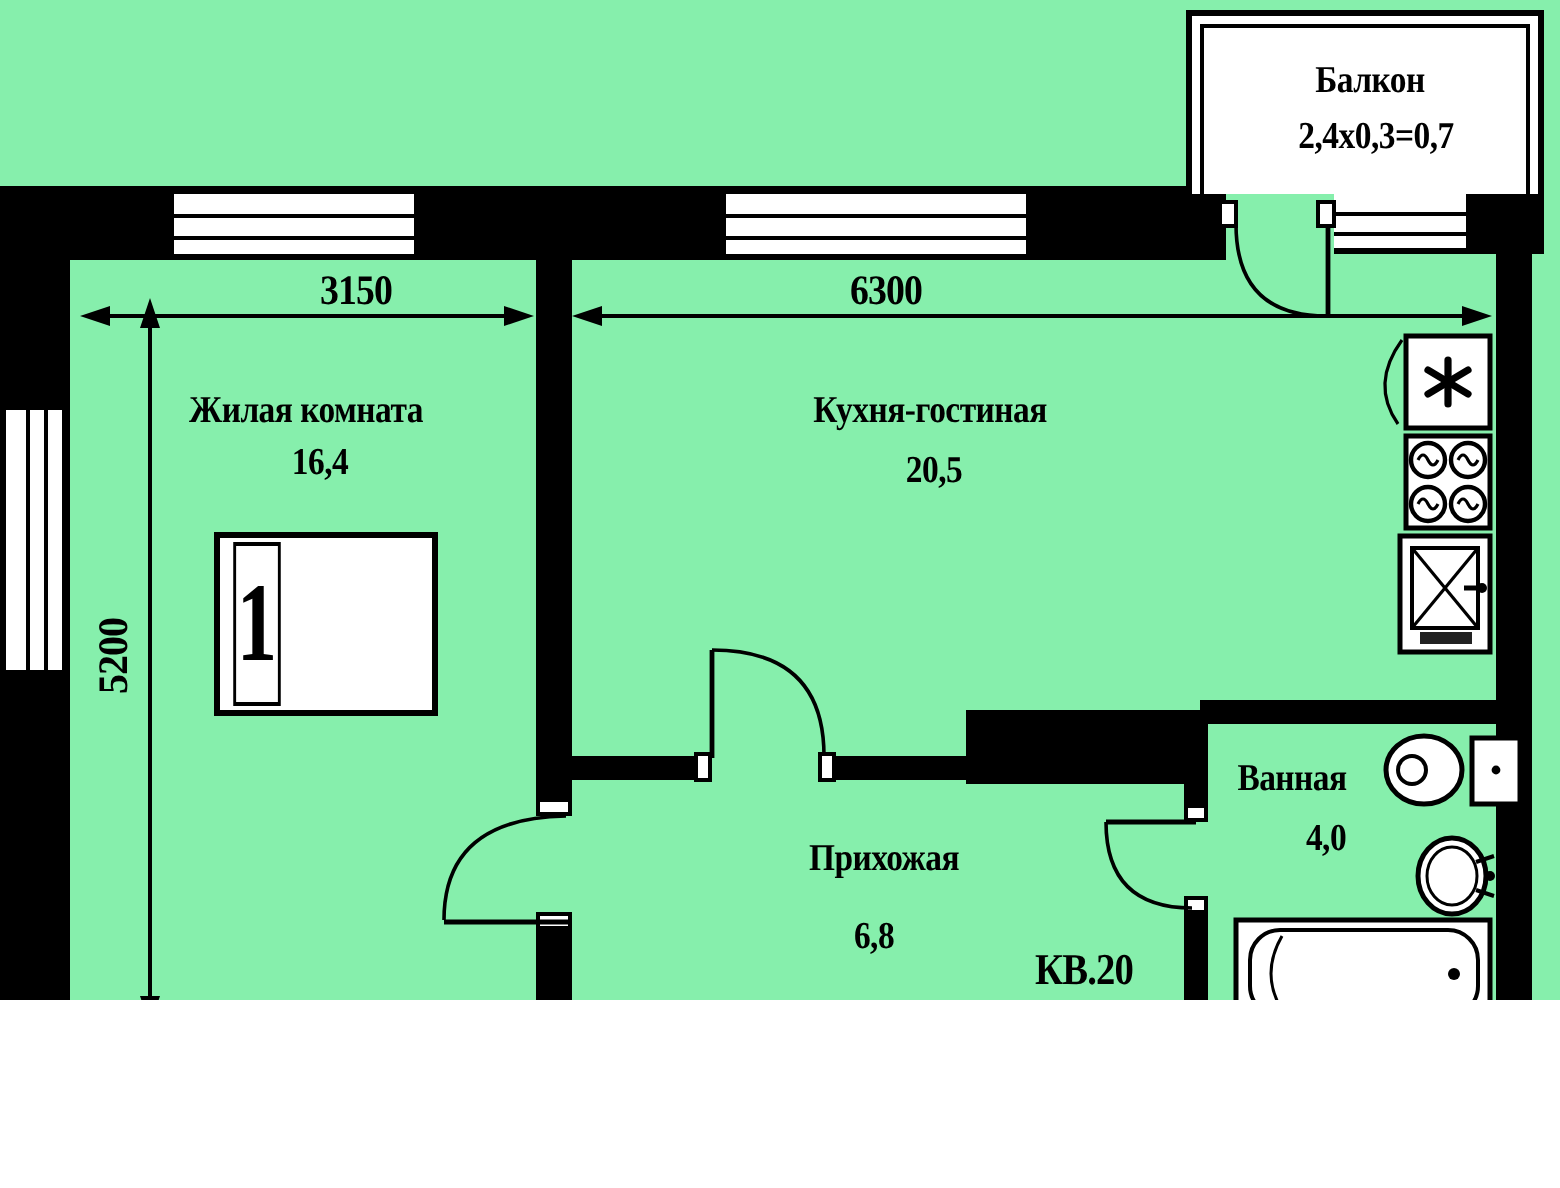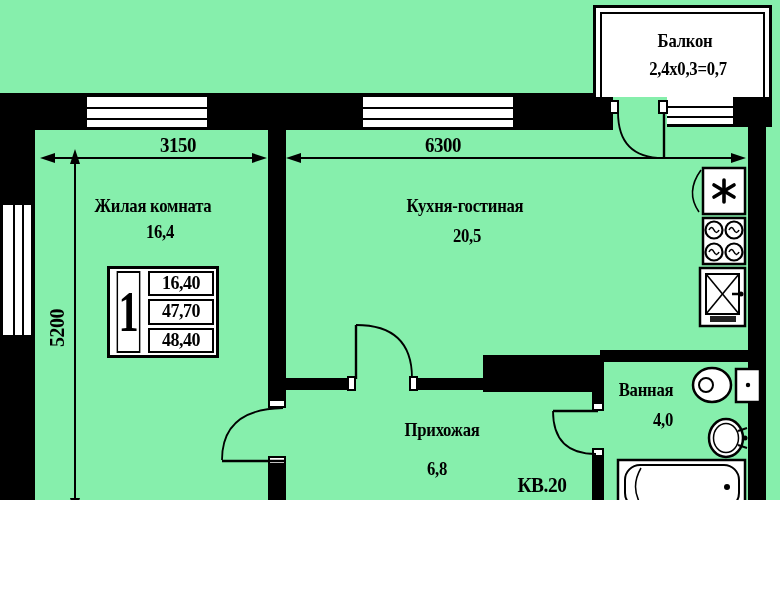--- a/index.html
+++ b/index.html
@@ -206,20 +206,15 @@
   <div class="lbl" style="left:663px;top:410px;">4,0</div>
 
   <div class="kv" style="left:542px;top:472px;">КВ.20</div>
 
   <div class="dimlbl" style="left:178px;top:133px;">3150</div>
   <div class="dimlbl" style="left:443px;top:133px;">6300</div>
   <div class="dimlbl rot" style="left:57px;top:328px;">5200</div>
 
   <div class="infobox">
     <div class="info-left">1</div>
-    <div class="info-right">
-      <div class="info-cell">16,40</div>
-      <div class="info-cell">47,70</div>
-      <div class="info-cell">48,40</div>
-    </div>
   </div>
 
 </div>
 
 </body></html>

